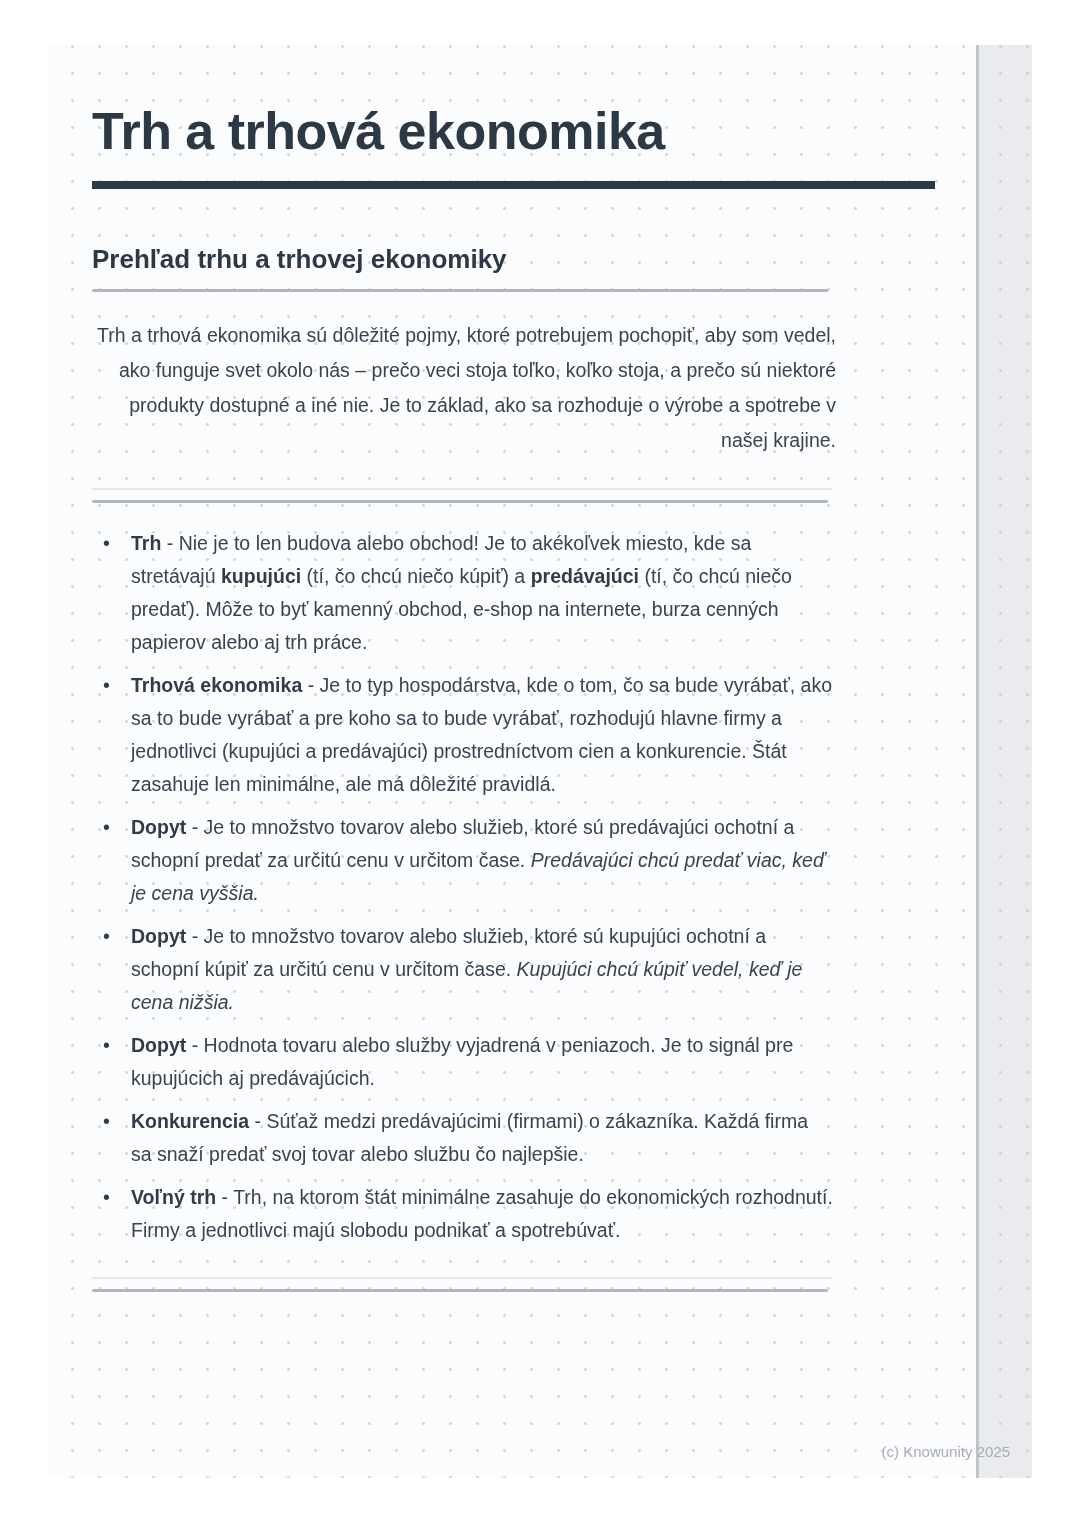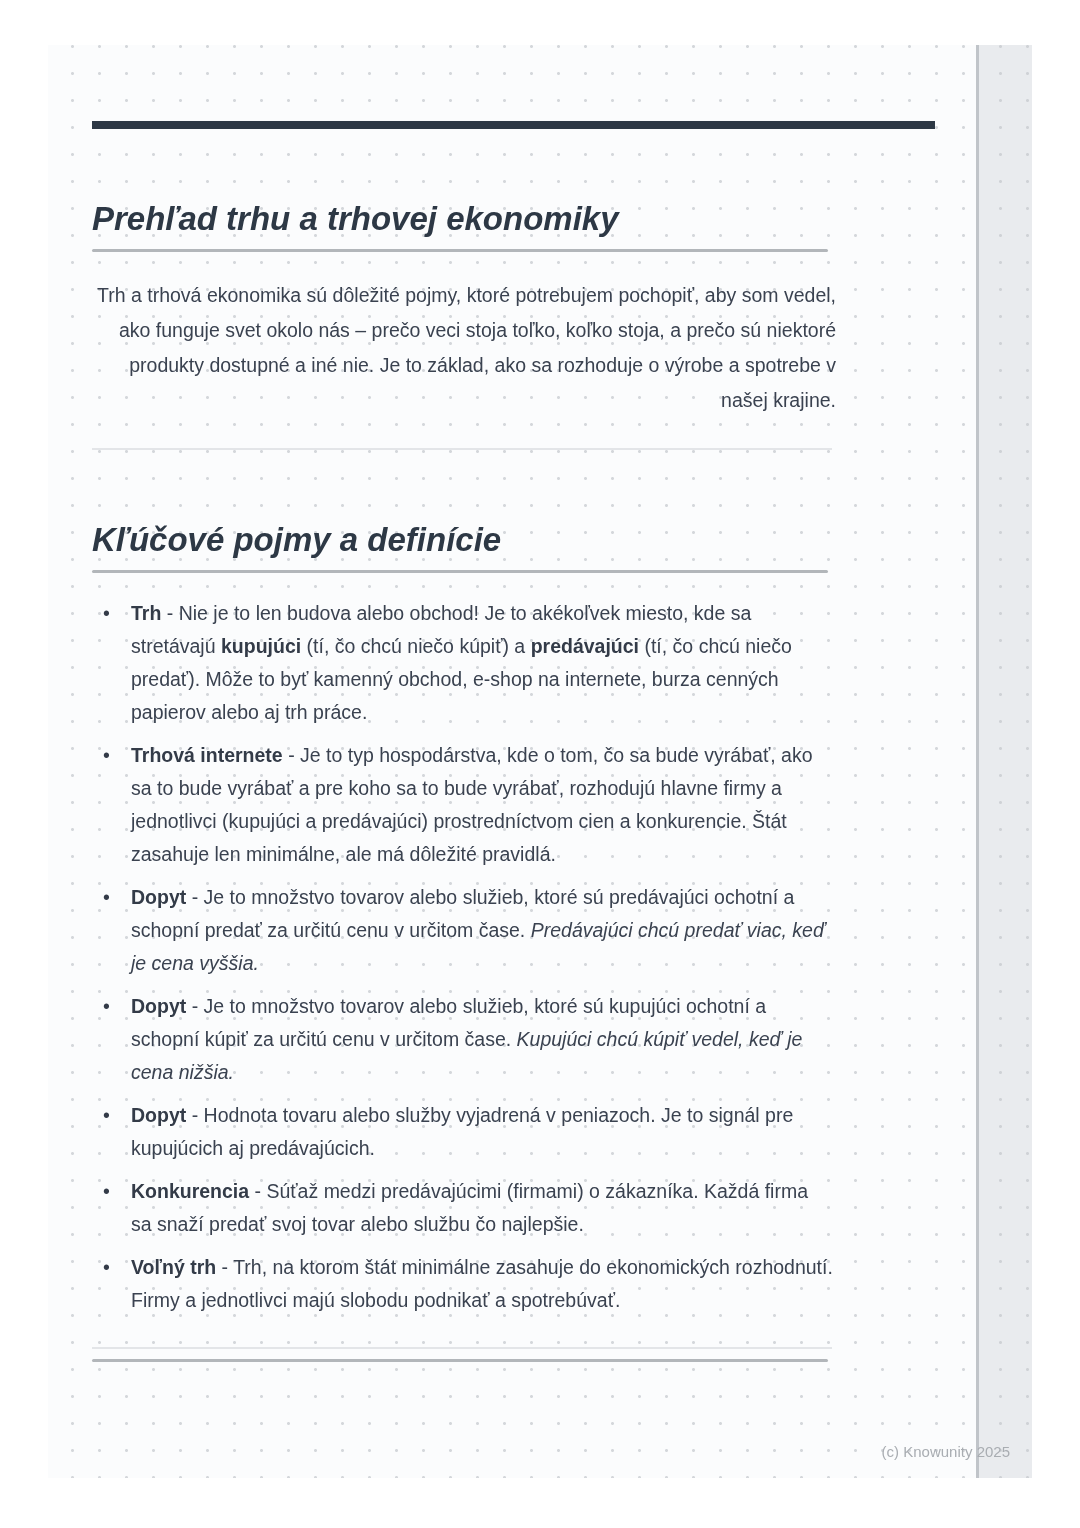--- a/index.html
+++ b/index.html
@@ -56,26 +56,25 @@
     color:var(--accent);
     letter-spacing:-0.5px;
   }
   .title-rule{
     margin-top:20px;
     width:843px;
     height:8px;
     background:var(--accent);
   }
   h2.section-title{
-    margin:70px 0 0 0;
-    font-size:33px;
+    margin:50px 0 0 0;
+    font-size:26px;
     line-height:40px;
     font-weight:700;
     color:var(--accent);
-    font-style:italic;
   }
   .h2-rule{
     margin-top:10px;
     width:736px;
     height:3px;
     background:var(--rule_grey);
     border-radius:2px;
   }
   p.lead{
     margin:26px 0 0 0;
@@ -123,41 +122,41 @@
   }
 </style>
 </head>
 <body>
 
 <div class="page">
   <div class="edge-strip"></div>
 
   <div class="content">
 
+    <h1 class="page-title">Trh a trhová ekonomika</h1>
 
     <div class="title-rule"></div>
 
     <h2 class="section-title">Prehľad trhu a trhovej ekonomiky</h2>
     <div class="h2-rule"></div>
 
     <p class="lead">Trh a trhová ekonomika sú dôležité pojmy, ktoré potrebujem pochopiť, aby som vedel, ako funguje svet okolo nás – prečo veci stoja toľko, koľko stoja, a prečo sú niektoré produkty dostupné a iné nie. Je to základ, ako sa rozhoduje o výrobe a spotrebe v našej krajine.</p>
 
     <div class="divider"></div>
 
-    <h2 class="section-title">Kľúčové pojmy a definície</h2>
     <div class="h2-rule"></div>
 
     <ul class="terms" id="terms-list">
         <li>
           <span class="bullet">•</span>
           <div class="li-text"><span class="bold">Trh</span><span class="normal"> - Nie je to len budova alebo obchod! Je to akékoľvek miesto, kde sa stretávajú </span><span class="bold">kupujúci</span><span class="normal"> (tí, čo chcú niečo kúpiť) a </span><span class="bold">predávajúci</span><span class="normal"> (tí, čo chcú niečo predať). Môže to byť kamenný obchod, e-shop na internete, burza cenných papierov alebo aj trh práce.</span></div>
         </li>
         <li>
           <span class="bullet">•</span>
-          <div class="li-text"><span class="bold">Trhová internete</span><span class="normal"> - Je to typ hospodárstva, kde o tom, čo sa bude vyrábať, ako sa to bude vyrábať a pre koho sa to bude vyrábať, rozhodujú hlavne firmy a jednotlivci (kupujúci a predávajúci) prostredníctvom cien a konkurencie. Štát zasahuje len minimálne, ale má dôležité pravidlá.</span></div>
+          <div class="li-text"><span class="bold">Trhová ekonomika</span><span class="normal"> - Je to typ hospodárstva, kde o tom, čo sa bude vyrábať, ako sa to bude vyrábať a pre koho sa to bude vyrábať, rozhodujú hlavne firmy a jednotlivci (kupujúci a predávajúci) prostredníctvom cien a konkurencie. Štát zasahuje len minimálne, ale má dôležité pravidlá.</span></div>
         </li>
         <li>
           <span class="bullet">•</span>
           <div class="li-text"><span class="bold">Dopyt</span><span class="normal"> - Je to množstvo tovarov alebo služieb, ktoré sú predávajúci ochotní a schopní predať za určitú cenu v určitom čase. </span><span class="italic">Predávajúci chcú predať viac, keď je cena vyššia.</span></div>
         </li>
         <li>
           <span class="bullet">•</span>
           <div class="li-text"><span class="bold">Dopyt</span><span class="normal"> - Je to množstvo tovarov alebo služieb, ktoré sú kupujúci ochotní a schopní kúpiť za určitú cenu v určitom čase. </span><span class="italic">Kupujúci chcú kúpiť vedel, keď je cena nižšia.</span></div>
         </li>
         <li>

